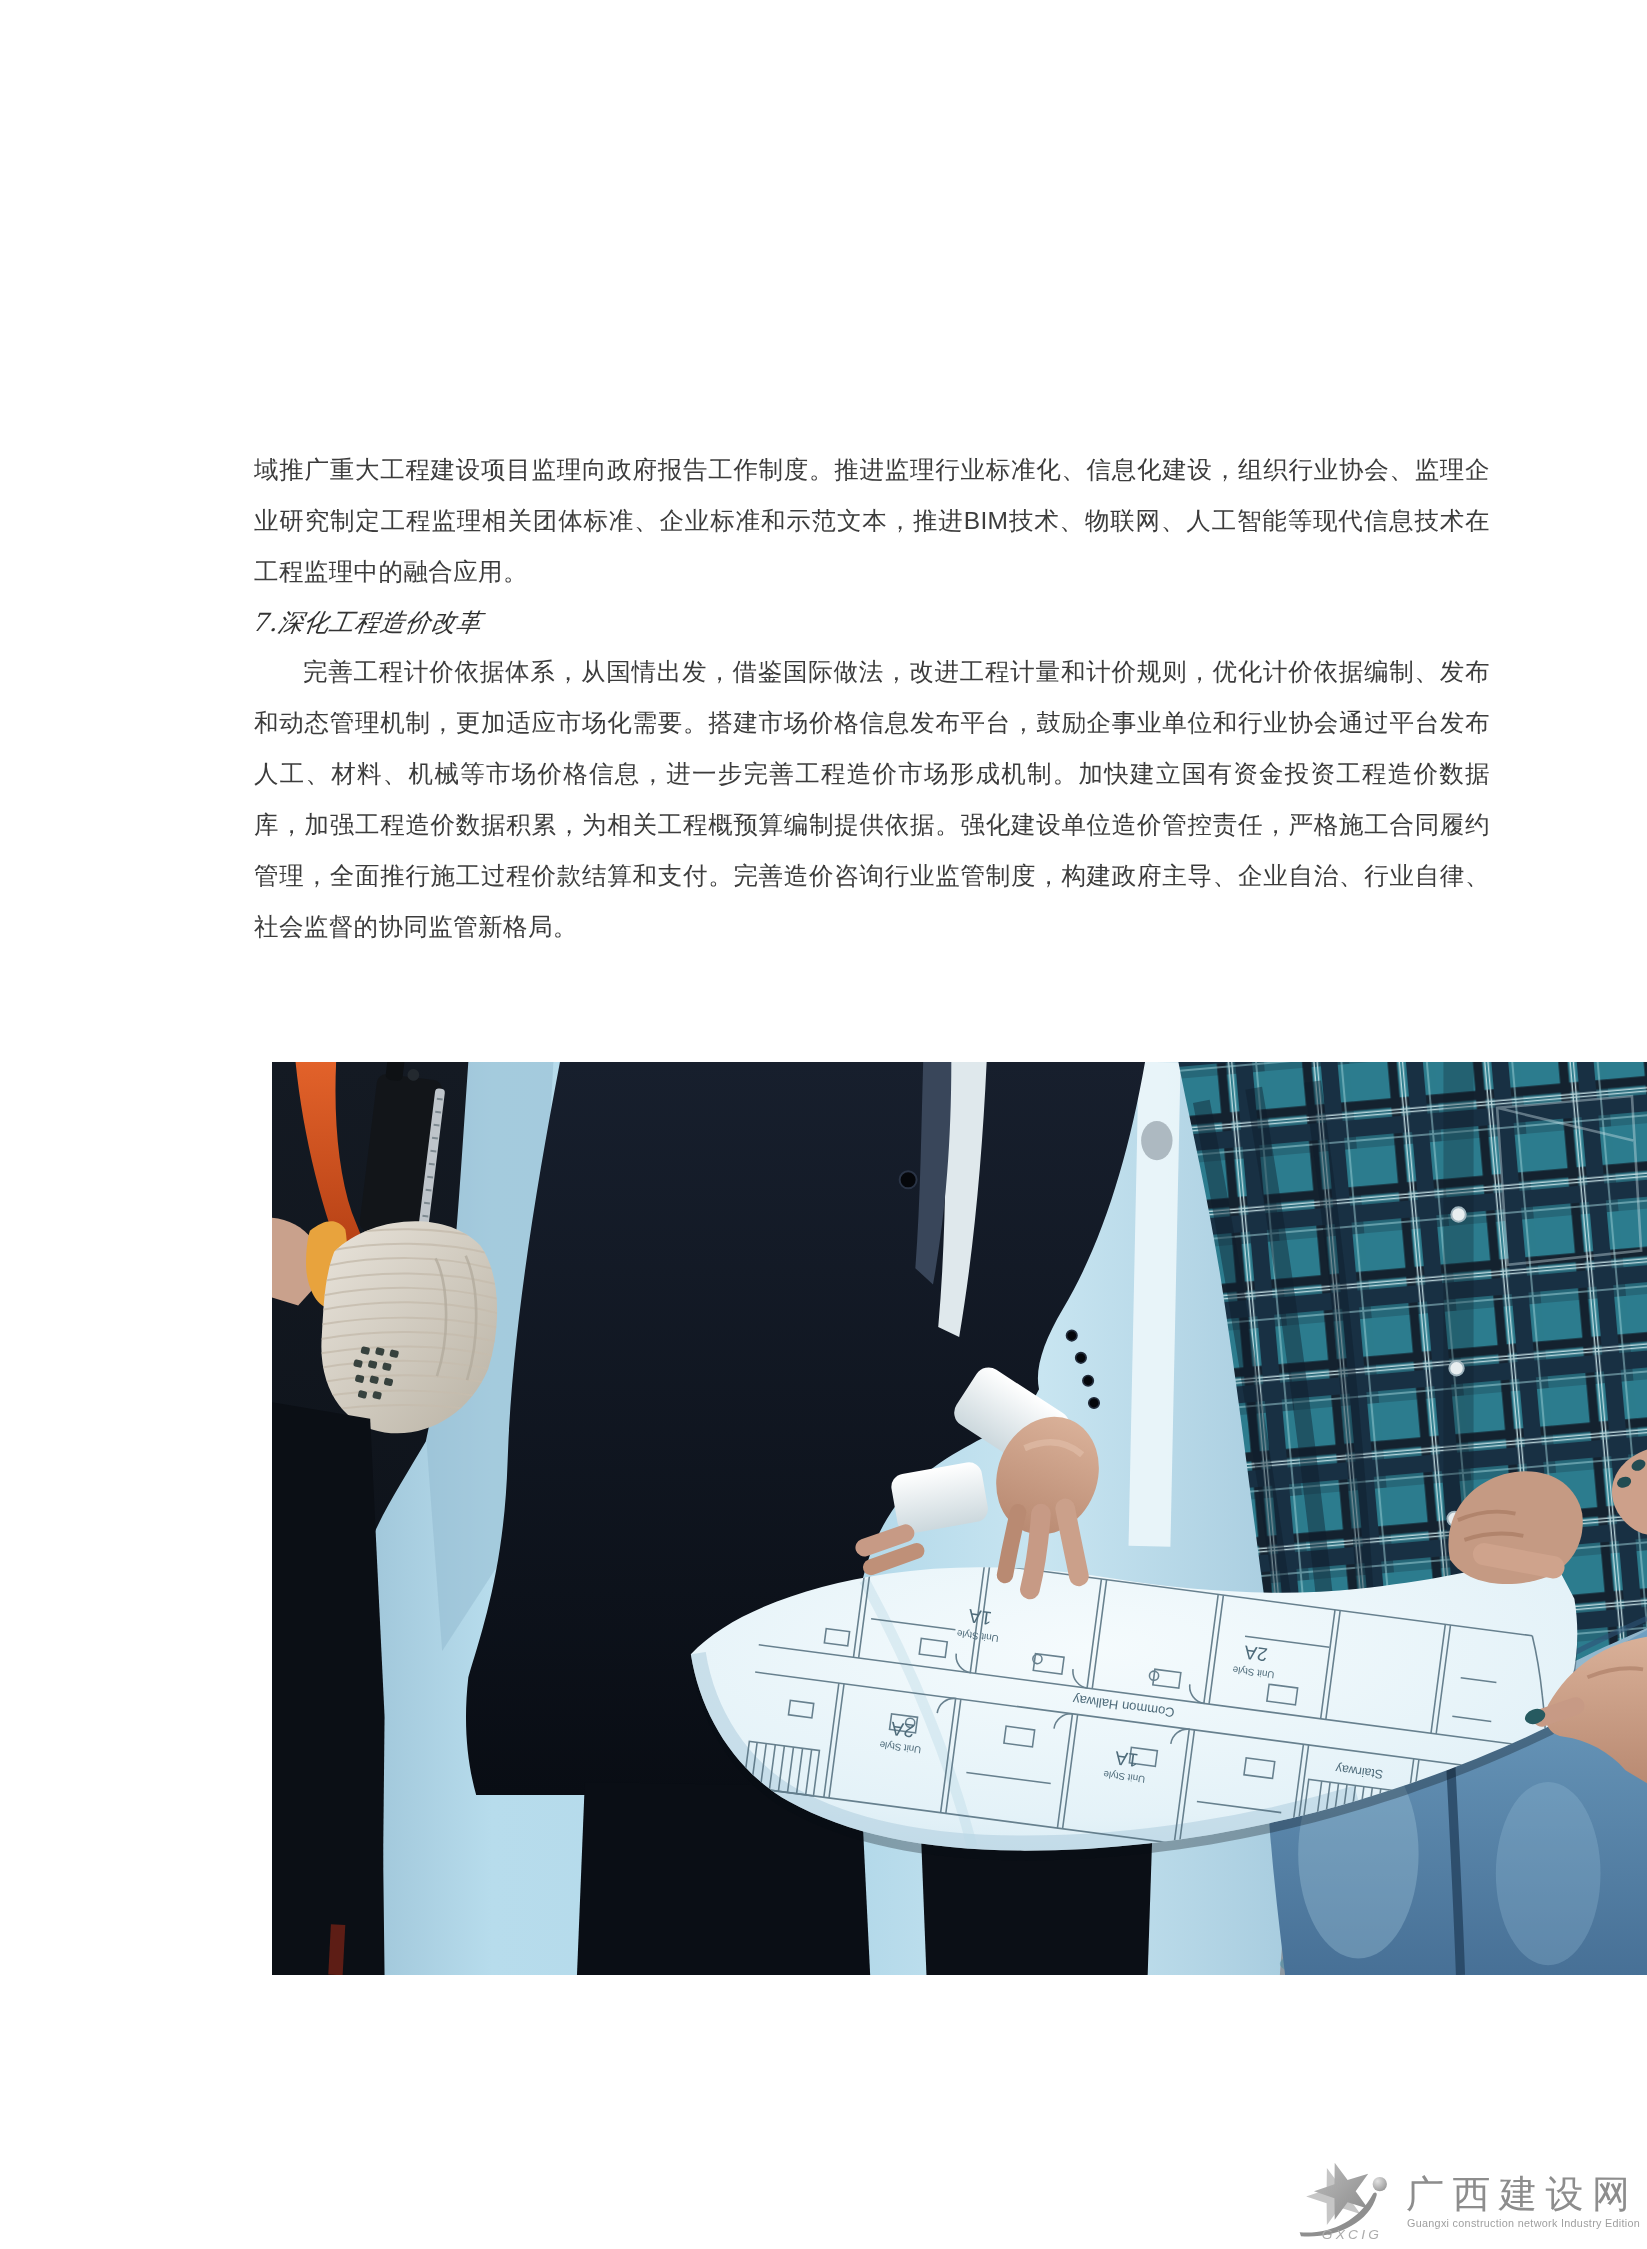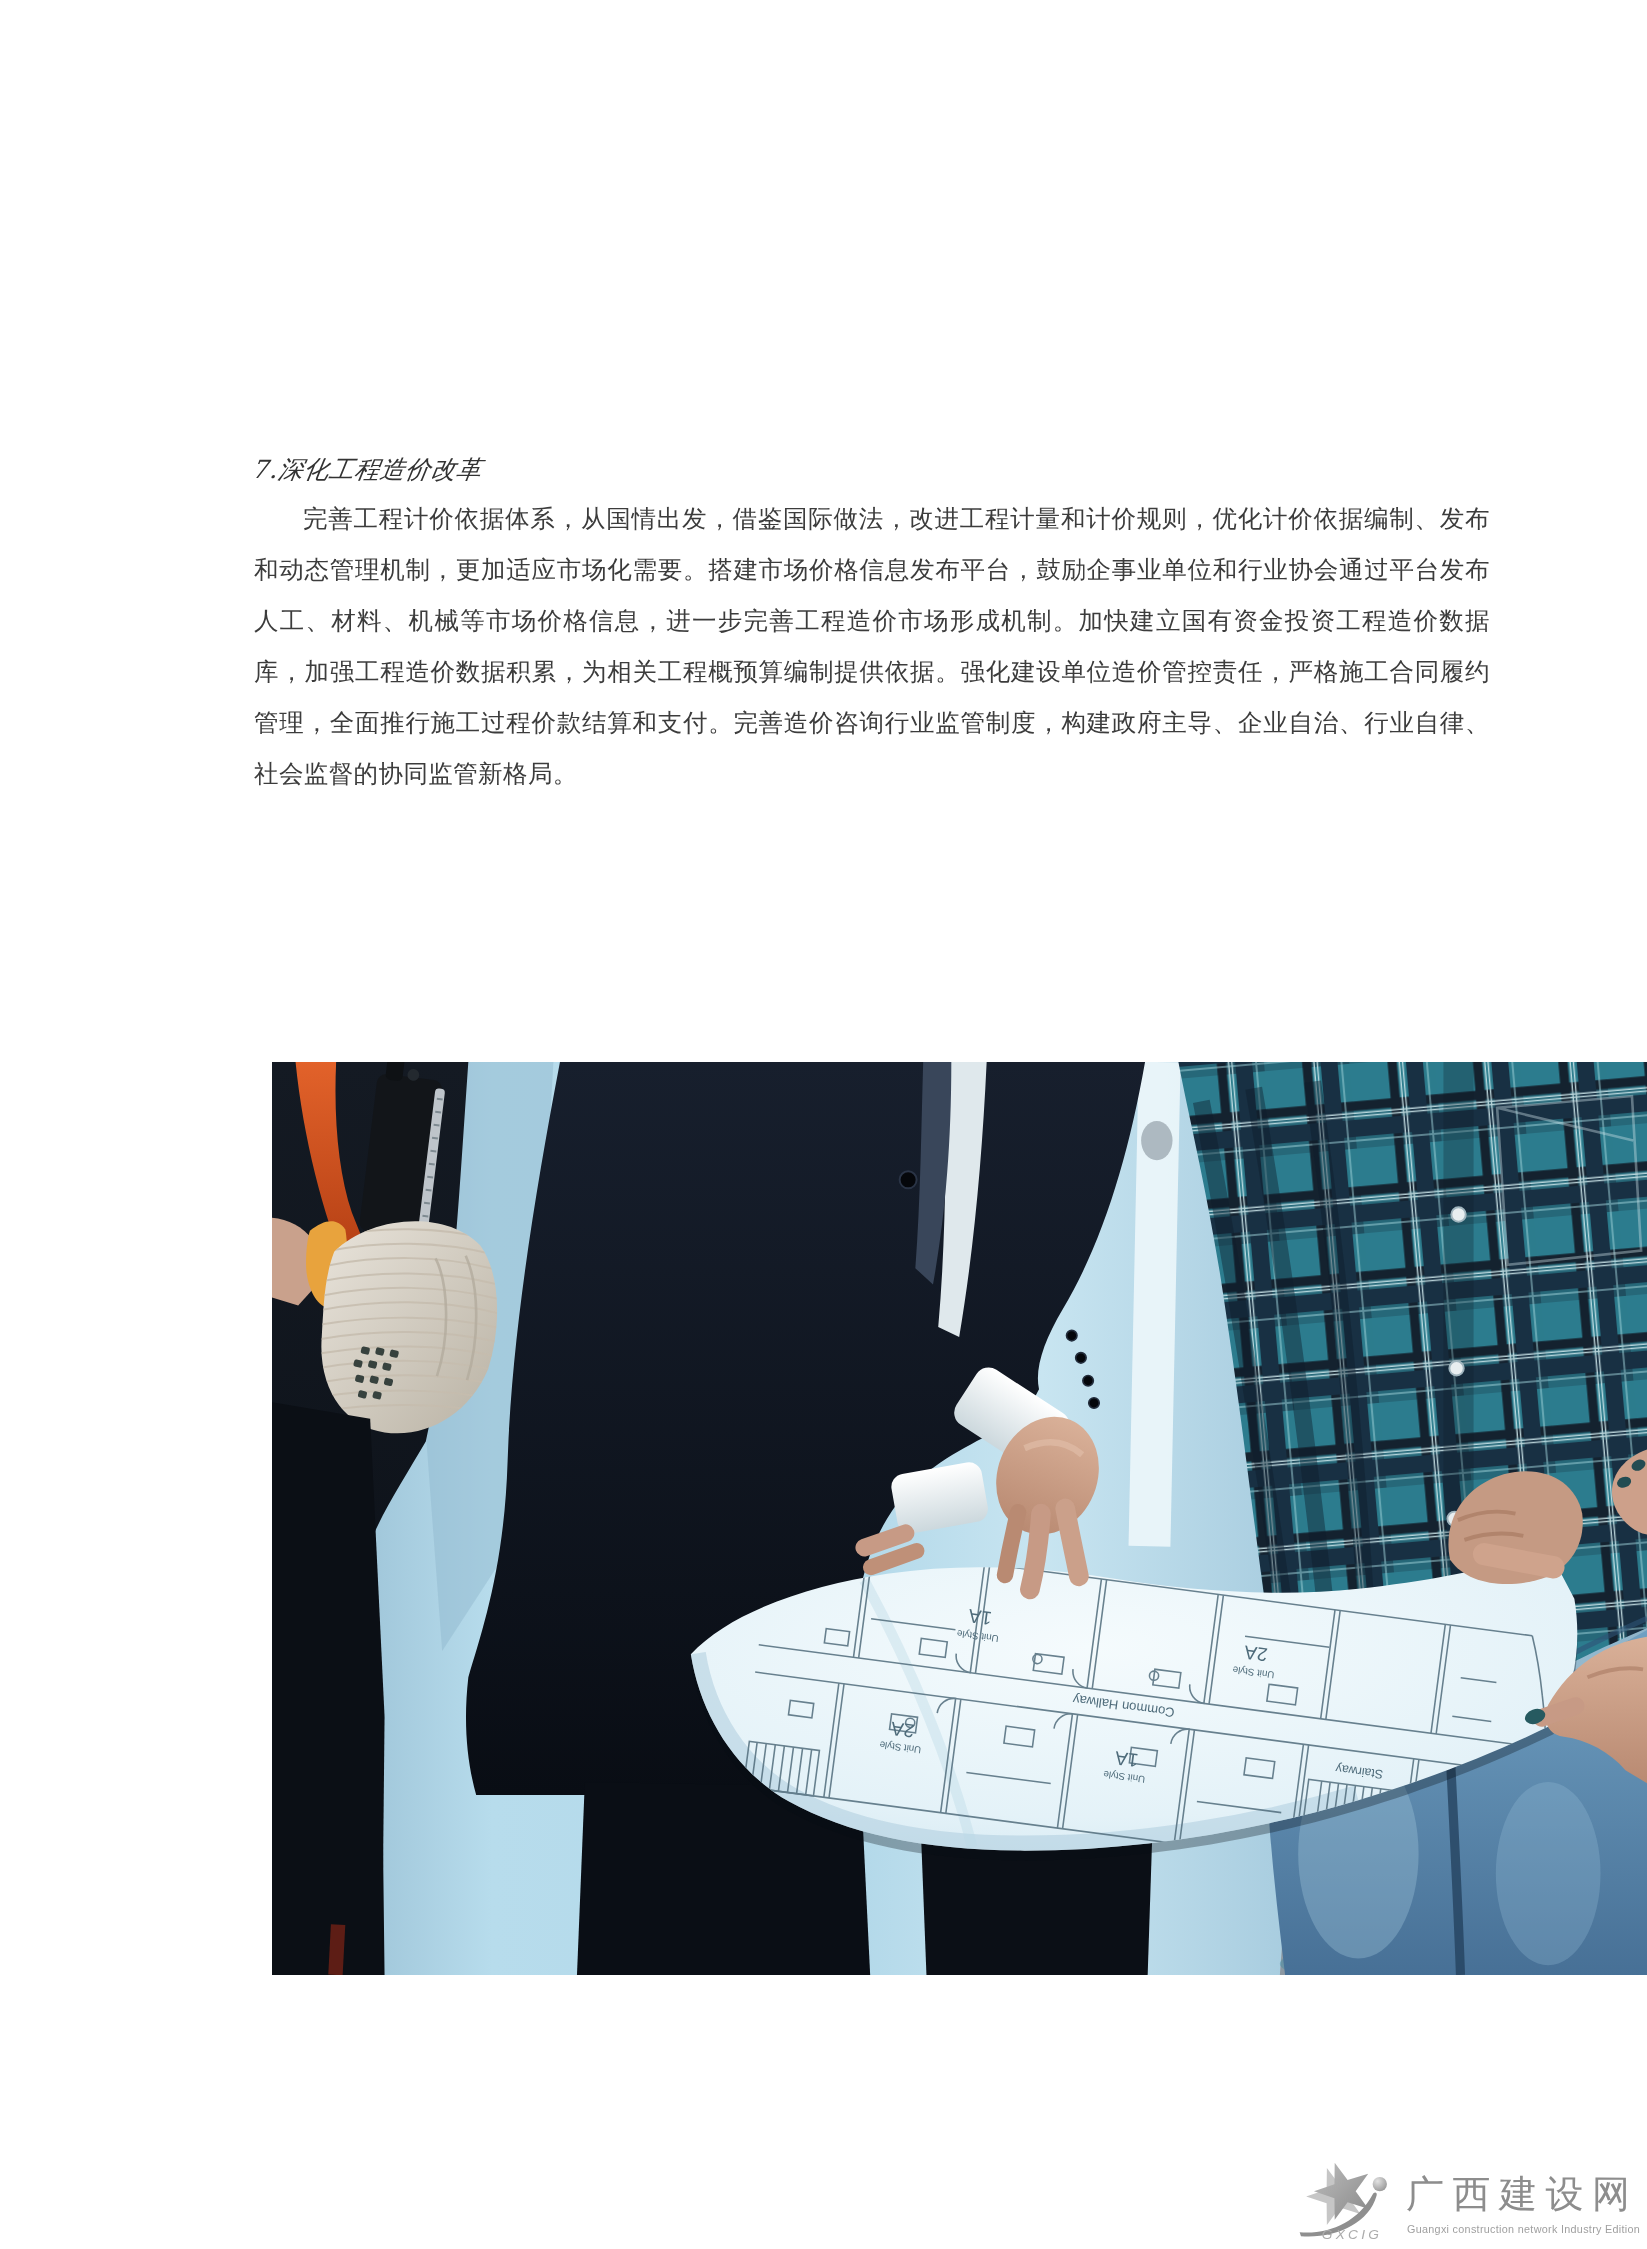--- a/index.html
+++ b/index.html
@@ -34,31 +34,32 @@
   .footer-logo{
     position:absolute; left:1293px; top:2158px; width:340px; height:88px;
   }
   .logo-star{position:absolute; left:0; top:0;}
   .logo-cn{
     position:absolute; left:113px; top:17px;
     font-family:"DejaVu Serif", serif; font-size:38px; line-height:39px;
     letter-spacing:8.5px; color:#8d8d8d; white-space:nowrap;text-align:center;
   }
   .logo-en{
-    position:absolute; left:114px; top:65px;
+    position:absolute; left:114px; top:59px;
     font-size:10.8px; color:#a0a0a0; letter-spacing:0.3px; white-space:nowrap;
     font-family:"Liberation Sans", sans-serif;
   }
 </style>
 </head>
 <body>
 
 <div class="page">
 
   <div class="article">
+    <p>域推广重大工程建设项目监理向政府报告工作制度。推进监理行业标准化、信息化建设，组织行业协会、监理企业研究制定工程监理相关团体标准、企业标准和示范文本，推进BIM技术、物联网、人工智能等现代信息技术在工程监理中的融合应用。</p>
     <p class="section-heading"><span class="kai-inner">7.深化工程造价改革</span></p>
     <p class="p-indent">完善工程计价依据体系，从国情出发，借鉴国际做法，改进工程计量和计价规则，优化计价依据编制、发布和动态管理机制，更加适应市场化需要。搭建市场价格信息发布平台，鼓励企事业单位和行业协会通过平台发布人工、材料、机械等市场价格信息，进一步完善工程造价市场形成机制。加快建立国有资金投资工程造价数据库，加强工程造价数据积累，为相关工程概预算编制提供依据。强化建设单位造价管控责任，严格施工合同履约管理，全面推行施工过程价款结算和支付。完善造价咨询行业监管制度，构建政府主导、企业自治、行业自律、社会监督的协同监管新格局。</p>
   </div>
 
   <div class="photo">
     <svg width="1375" height="913" viewBox="0 0 2101 1395" xmlns="http://www.w3.org/2000/svg">
       <defs>
         <linearGradient id="wallG" x1="0" y1="0" x2="1" y2="0">
           <stop offset="0" stop-color="#8fb6cc"></stop>
           <stop offset="0.16" stop-color="#b7dcec"></stop>

